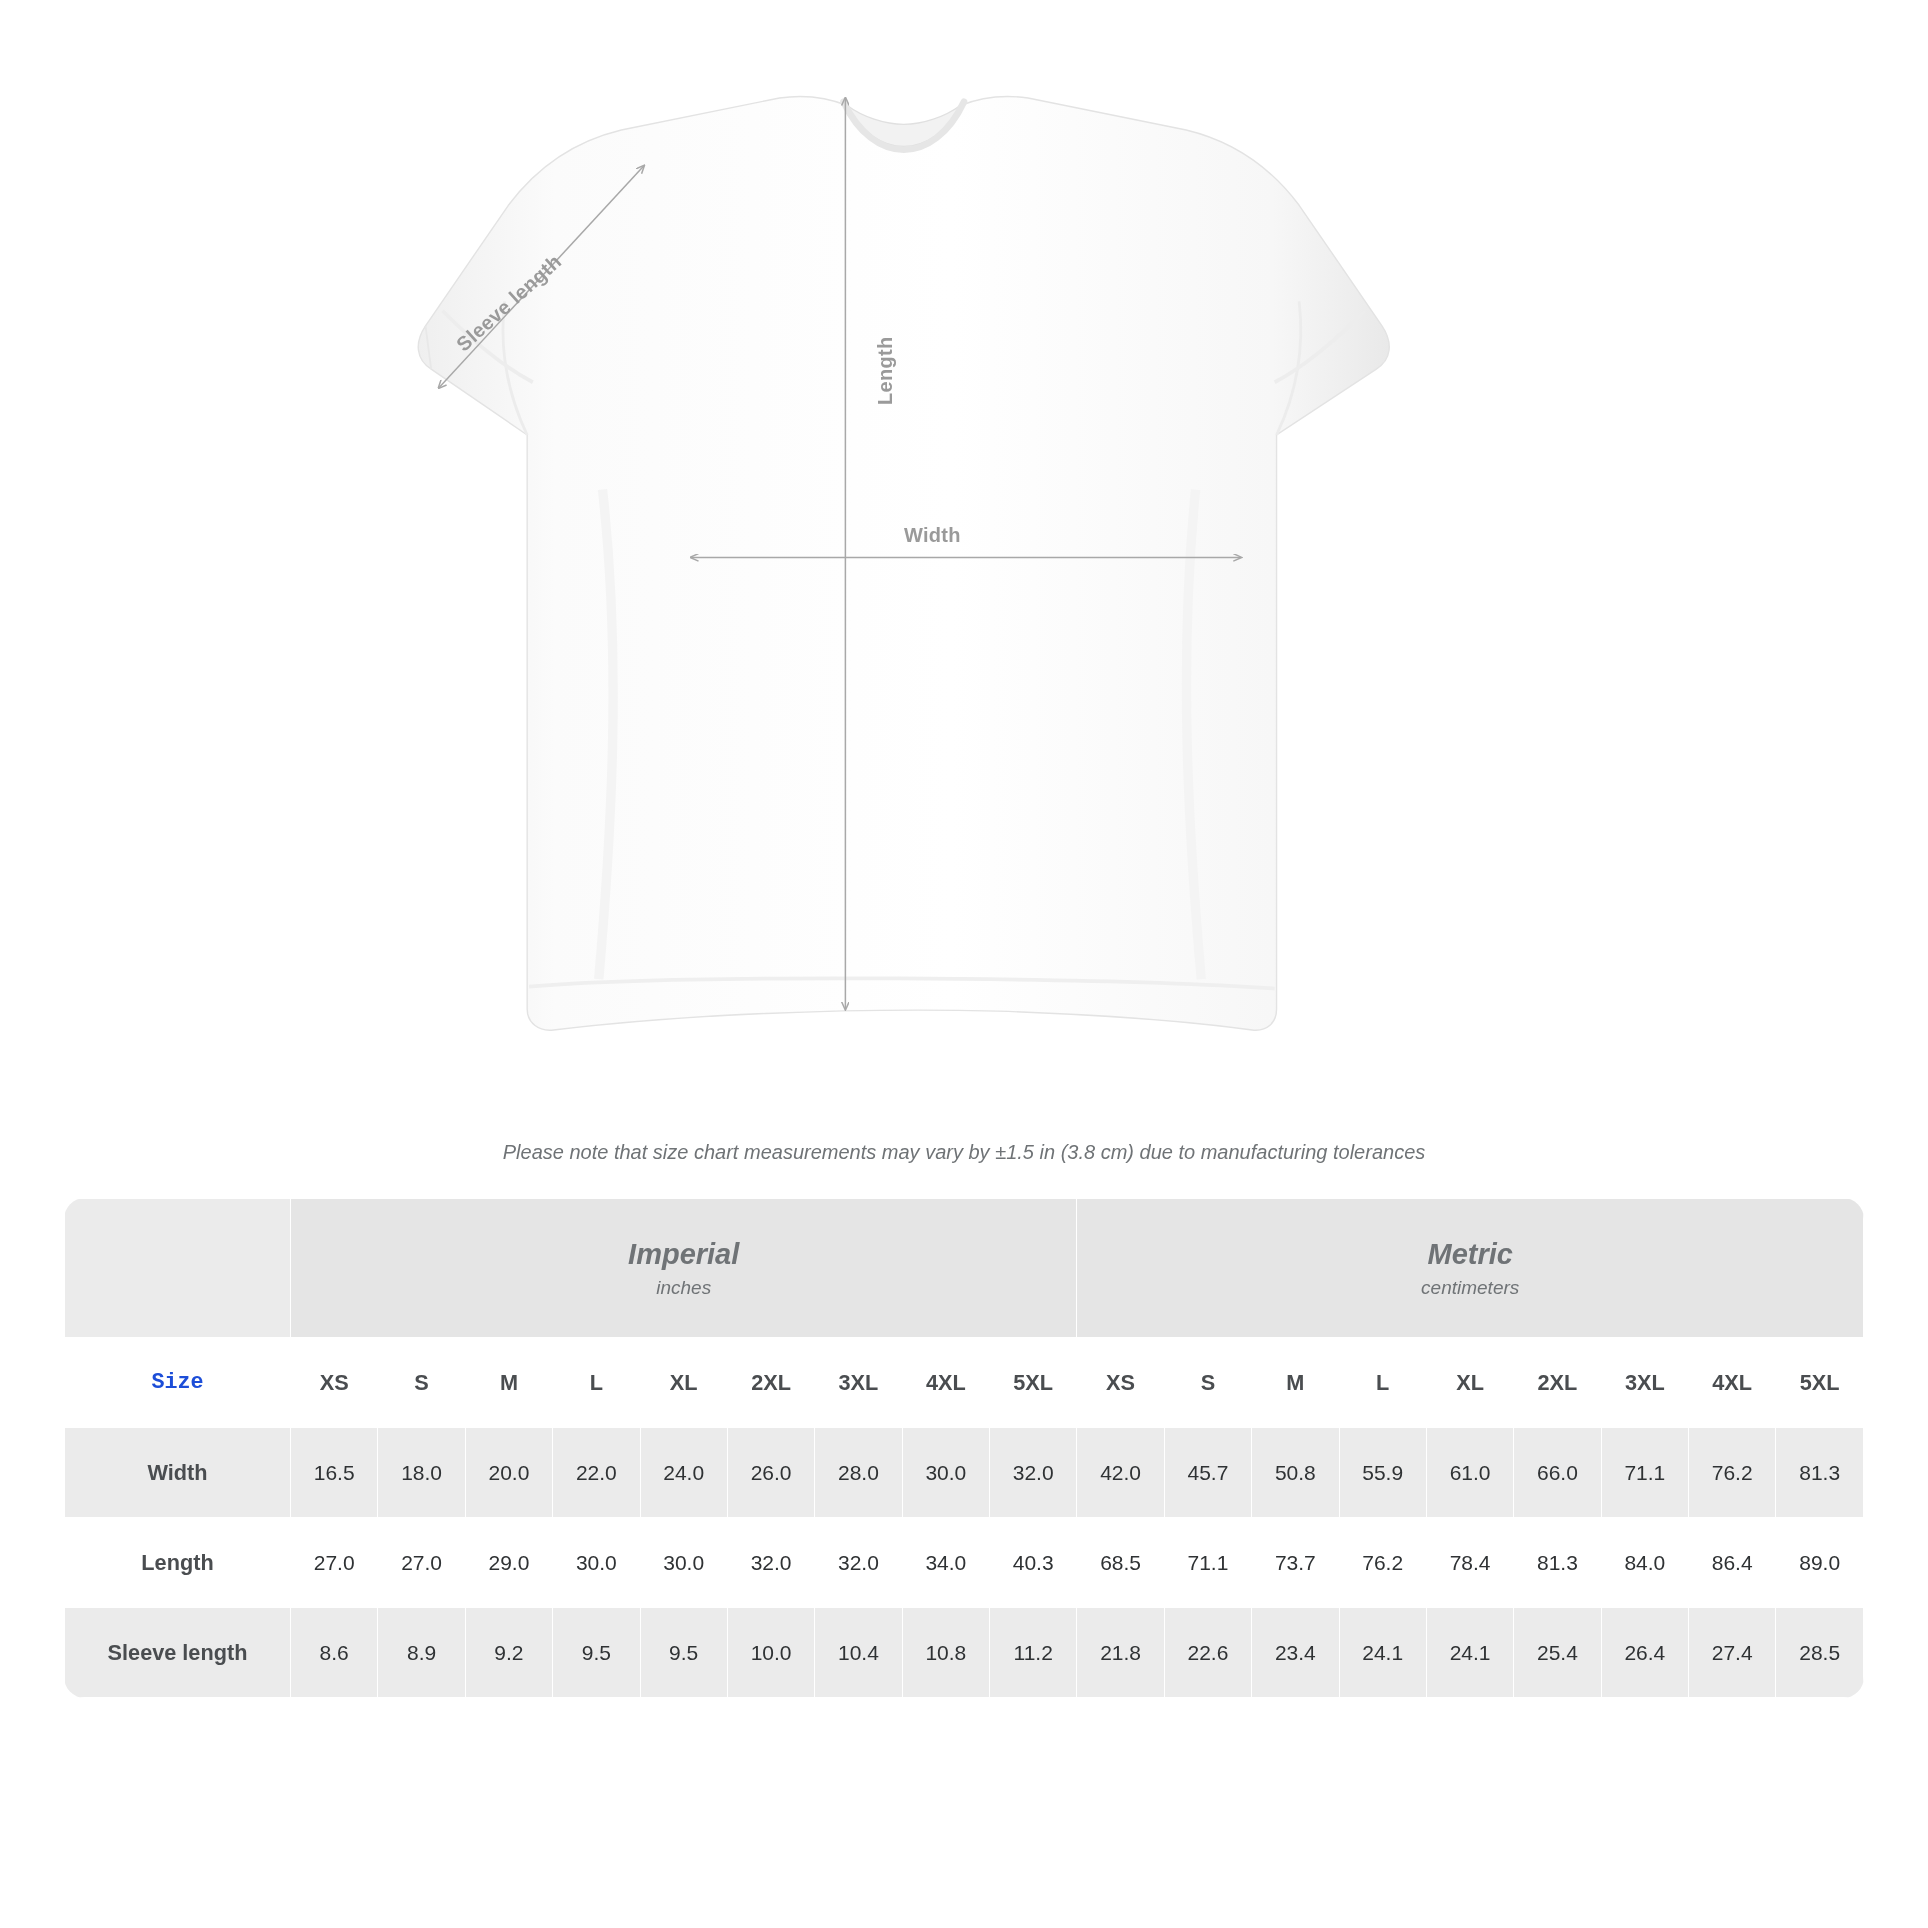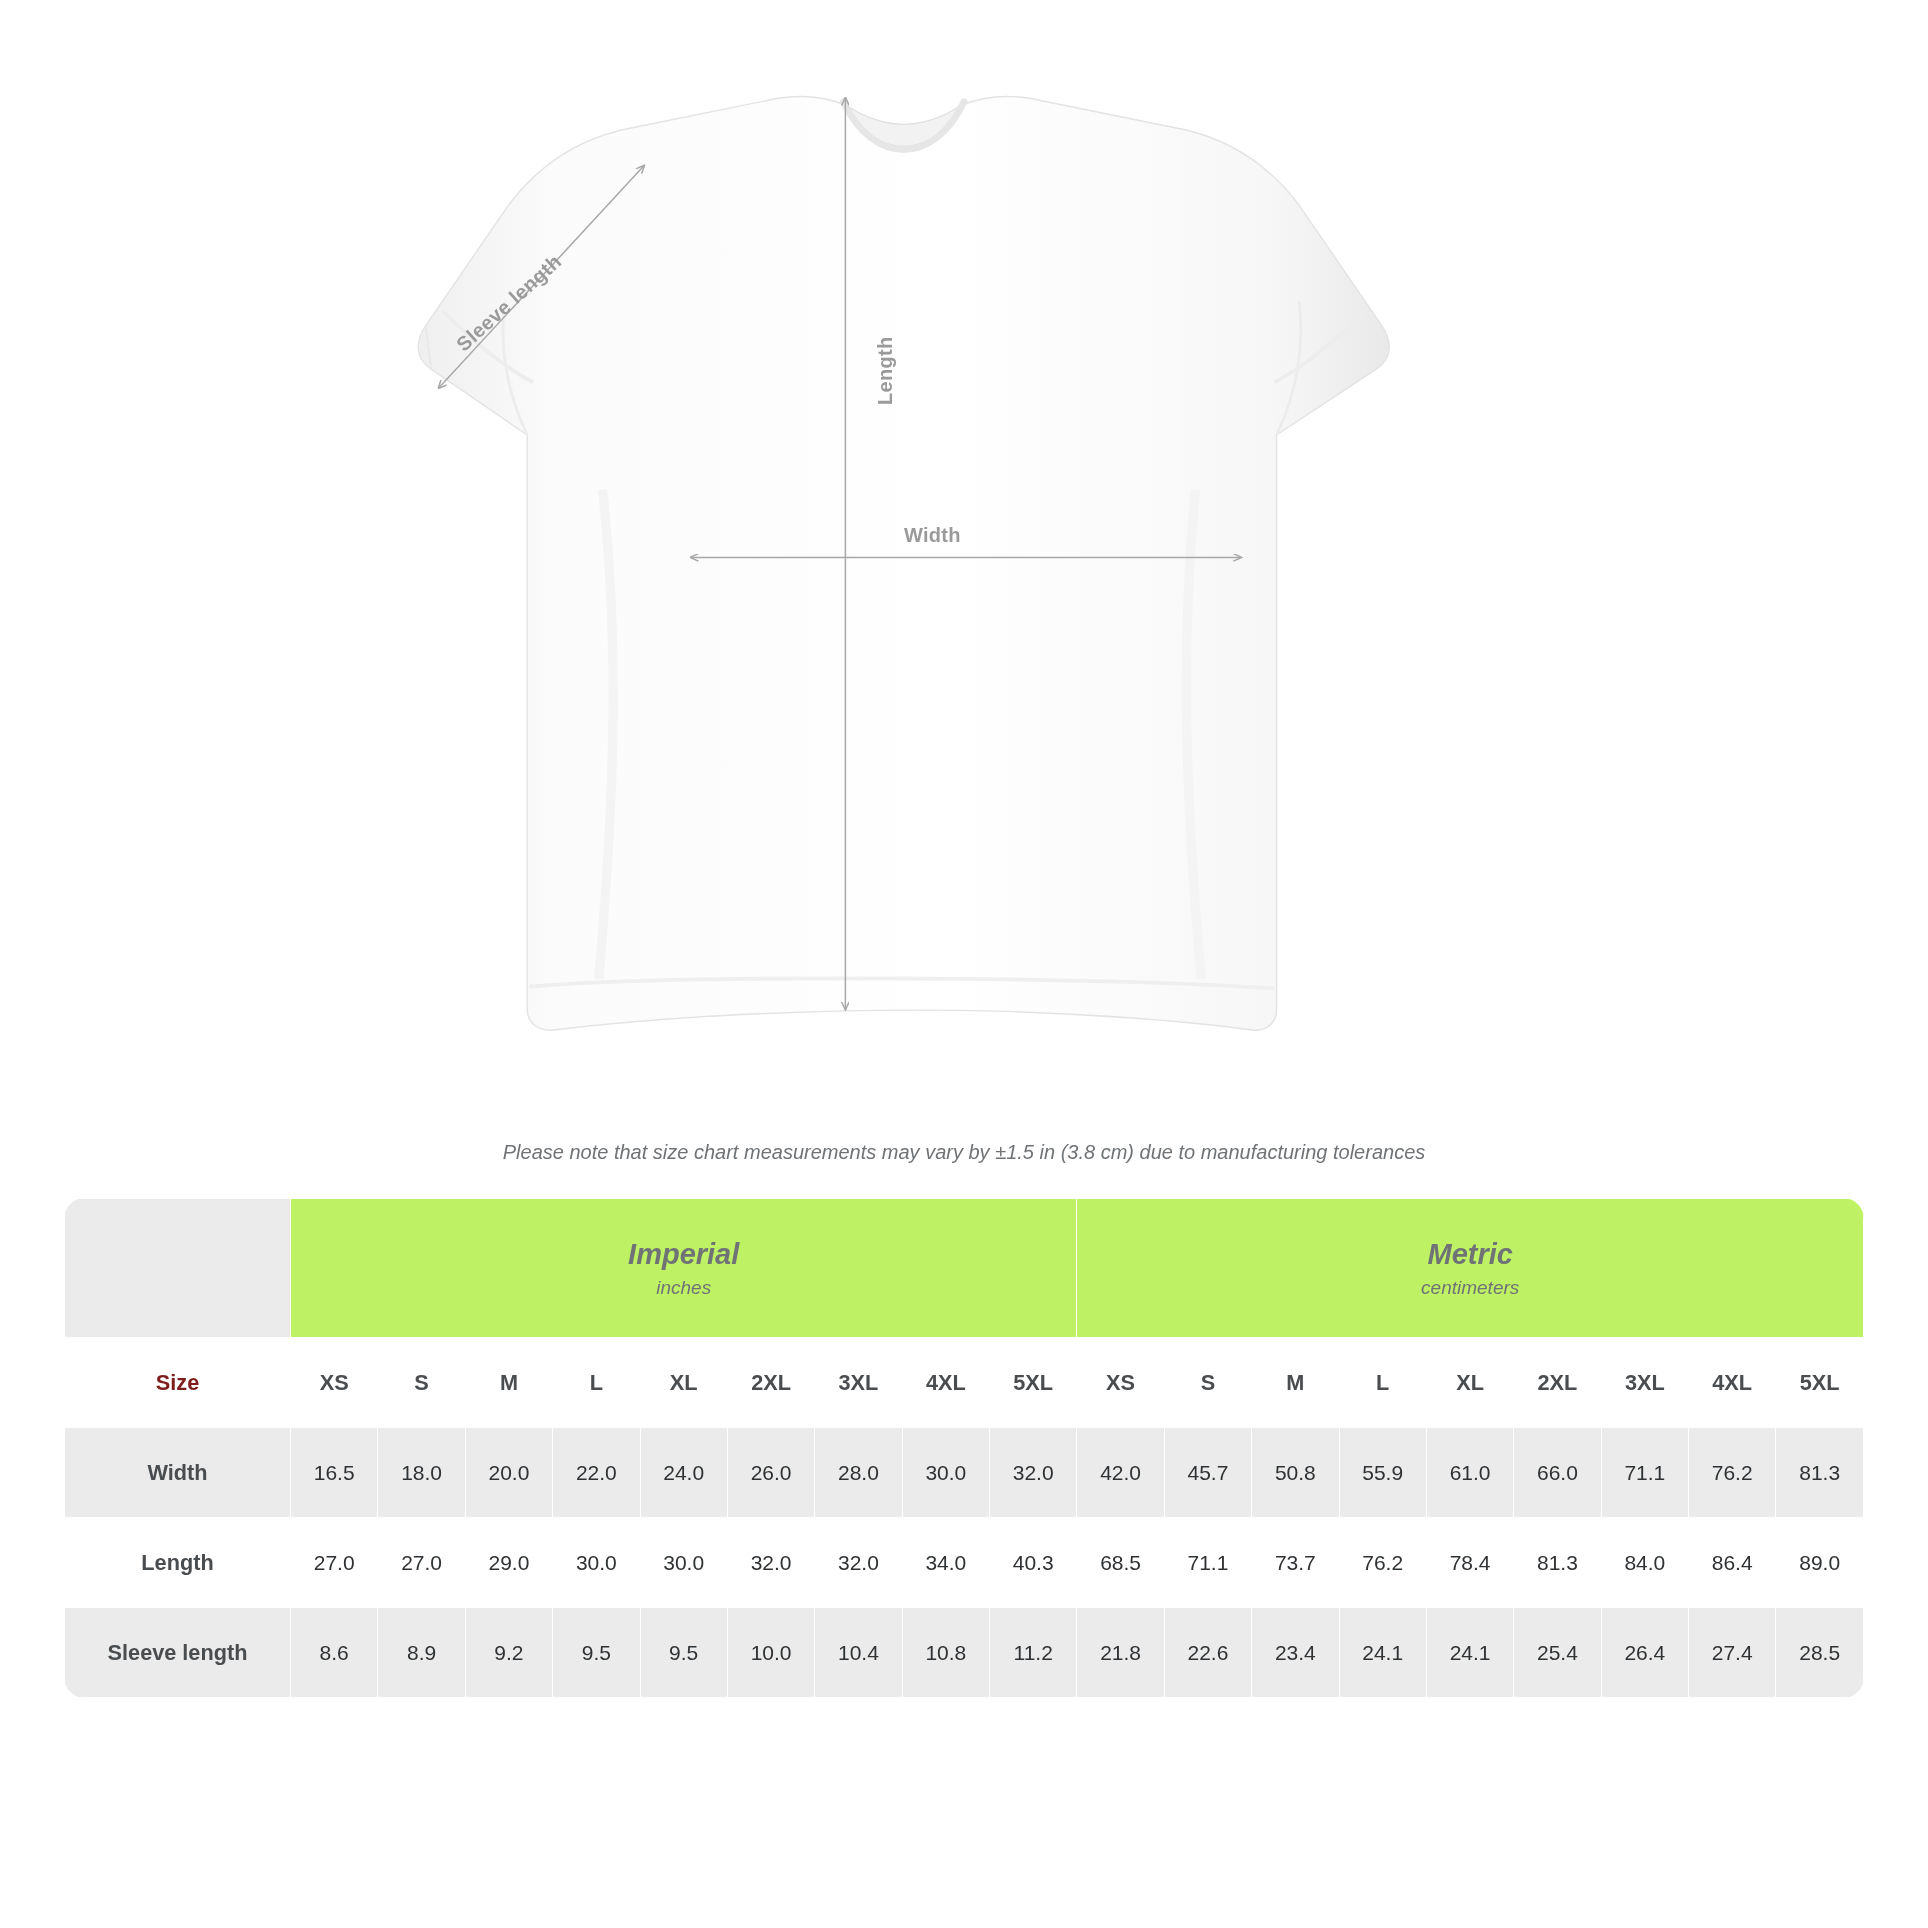--- a/index.html
+++ b/index.html
@@ -70,21 +70,21 @@
     width: 100%;
     border-collapse: collapse;
     table-layout: fixed;
   }
   table.size-table td, table.size-table th {
     border: 0.9px solid #ffffff;
     text-align: center;
     vertical-align: middle;
   }
   .unit-head {
-    background: #bef264;
+    background: #e5e5e5;
     height: 139px;
   }
   .unit-head .unit-name {
     font-size: 29px;
     font-style: italic;
     font-weight: bold;
     color: #6f7376;
   }
   .unit-head .unit-sub {
     margin-top: 6px;
@@ -94,21 +94,21 @@
   }
   .corner-cell { background: #ebebeb; }
 
   tr.head-row td {
     background: #ffffff;
     height: 90px;
     font-size: 21.7px;
     font-weight: bold;
     color: #4a4d50;
   }
-  tr.head-row td.rowhead { color: #7f1d1d; }
+  tr.head-row td.rowhead { color: #1d4ed8; font-family: Liberation Mono, monospace; }
 
   tr.data-row td {
     height: 90px;
     font-size: 21px;
     color: #2f3234;
   }
   tr.data-row td.rowhead {
     font-weight: bold;
     color: #4a4d50;
     font-size: 21.7px;

